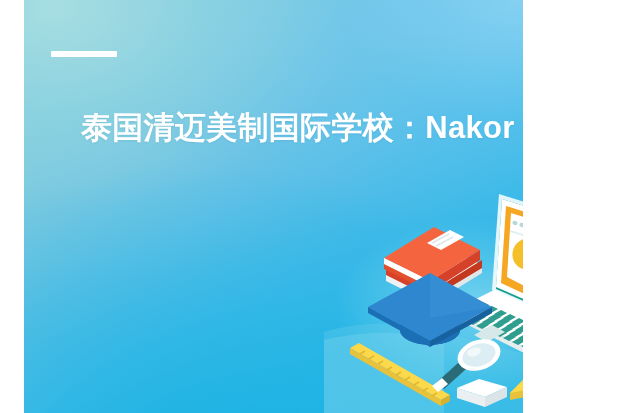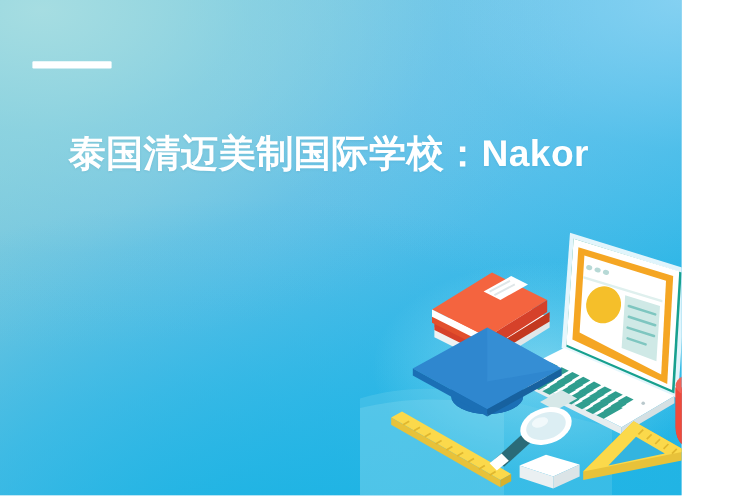--- a/index.html
+++ b/index.html
@@ -2,32 +2,33 @@
 <html><head>
 <meta charset="utf-8">
 <style>
   html, body {
     margin: 0;
     padding: 0;
     background: #ffffff;
   }
   #banner {
     position: relative;
-    width: 568px;
+    width: 499px;
     height: 413px;
     overflow: hidden;
     font-family: "Liberation Sans", "DejaVu Sans", sans-serif;
     background: linear-gradient(135deg,
         #81ccd8 0%,
         #7fcbdb 14%,
         #76c6e0 28%,
         #63c0e6 44%,
         #45bae8 62%,
         #2ab5e6 80%,
         #24b4e4 100%);
+    margin-left: 24px;
   }
   
   #bg-wash {
     position: absolute;
     inset: 0;
     background:
       radial-gradient(115% 95% at 6% 2%, rgba(168,222,226,0.95) 0%, rgba(150,216,228,0.55) 26%, rgba(120,205,232,0.12) 52%, rgba(0,0,0,0) 72%),
       radial-gradient(120% 100% at 100% 0%, rgba(146,214,244,0.80) 0%, rgba(122,205,240,0.35) 30%, rgba(0,0,0,0) 62%),
       radial-gradient(130% 110% at 36% 115%, rgba(22,178,226,0.92) 0%, rgba(26,180,228,0.55) 34%, rgba(0,0,0,0) 68%);
     pointer-events: none;

